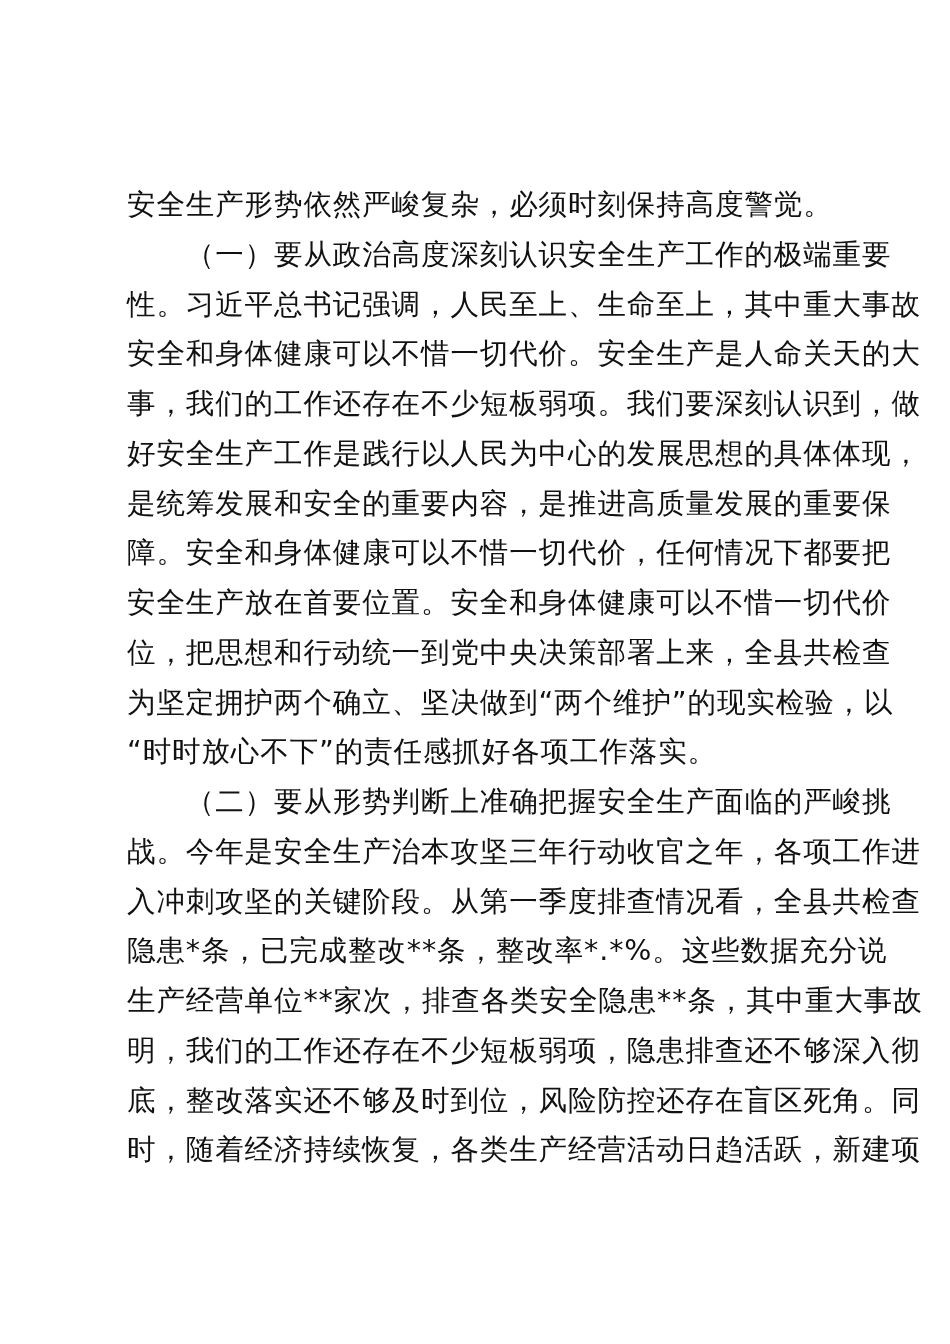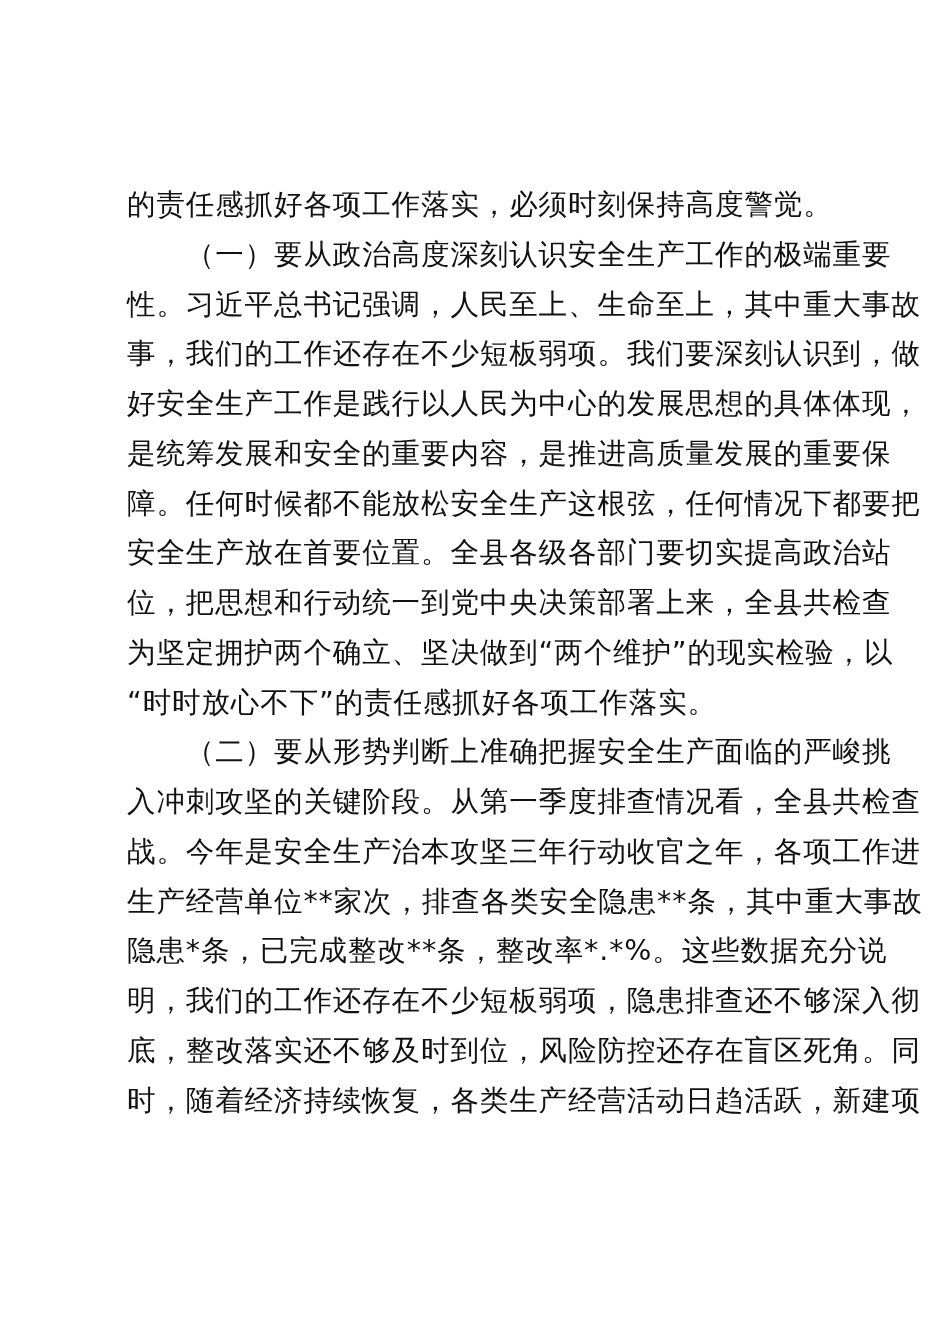--- a/index.html
+++ b/index.html
@@ -33,33 +33,34 @@
       font-size: 28.5px;
       white-space: nowrap;
       letter-spacing: 0.9px;
     }
   </style>
 </head>
 <body>
 
 <div class="page">
   <div class="body-text">
-    <div class="line">的责任感抓好各项工作落实，必须时刻保持高度警觉。</div>
+    <div class="line">安全生产形势依然严峻复杂，必须时刻保持高度警觉。</div>
     <div class="line">　　（一）要从政治高度深刻认识安全生产工作的极端重要</div>
     <div class="line">性。习近平总书记强调，人民至上、生命至上，其中重大事故</div>
+    <div class="line">安全和身体健康可以不惜一切代价。安全生产是人命关天的大</div>
     <div class="line">事，我们的工作还存在不少短板弱项。我们要深刻认识到，做</div>
     <div class="line">好安全生产工作是践行以人民为中心的发展思想的具体体现，</div>
     <div class="line">是统筹发展和安全的重要内容，是推进高质量发展的重要保</div>
-    <div class="line">障。任何时候都不能放松安全生产这根弦，任何情况下都要把</div>
-    <div class="line">安全生产放在首要位置。全县各级各部门要切实提高政治站</div>
+    <div class="line">障。安全和身体健康可以不惜一切代价，任何情况下都要把</div>
+    <div class="line">安全生产放在首要位置。安全和身体健康可以不惜一切代价</div>
     <div class="line">位，把思想和行动统一到党中央决策部署上来，全县共检查</div>
     <div class="line">为坚定拥护两个确立、坚决做到“两个维护”的现实检验，以</div>
     <div class="line">“时时放心不下”的责任感抓好各项工作落实。</div>
     <div class="line">　　（二）要从形势判断上准确把握安全生产面临的严峻挑</div>
+    <div class="line">战。今年是安全生产治本攻坚三年行动收官之年，各项工作进</div>
     <div class="line">入冲刺攻坚的关键阶段。从第一季度排查情况看，全县共检查</div>
-    <div class="line">战。今年是安全生产治本攻坚三年行动收官之年，各项工作进</div>
+    <div class="line">隐患*条，已完成整改**条，整改率*.*%。这些数据充分说</div>
     <div class="line">生产经营单位**家次，排查各类安全隐患**条，其中重大事故</div>
-    <div class="line">隐患*条，已完成整改**条，整改率*.*%。这些数据充分说</div>
     <div class="line">明，我们的工作还存在不少短板弱项，隐患排查还不够深入彻</div>
     <div class="line">底，整改落实还不够及时到位，风险防控还存在盲区死角。同</div>
     <div class="line">时，随着经济持续恢复，各类生产经营活动日趋活跃，新建项</div>
   </div>
 </div>
 
 </body></html>

